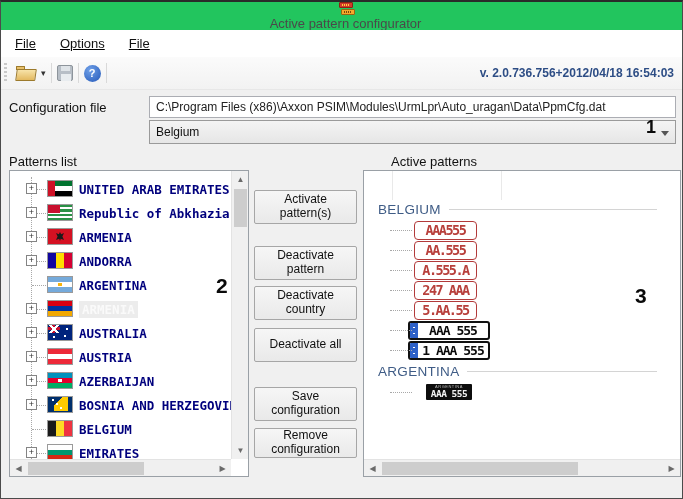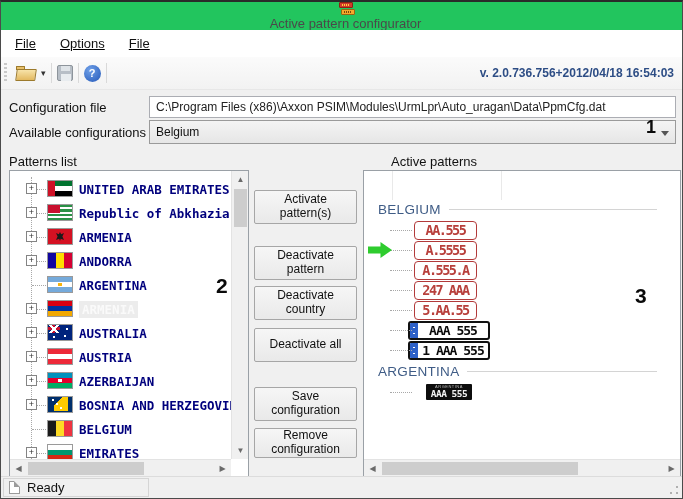--- a/index.html
+++ b/index.html
@@ -143,21 +143,20 @@
     <div class="tb-sep"></div>
     <div class="save-icon"></div>
     <div class="tb-sep"></div>
     <div class="help-icon">?</div>
     <div class="tb-sep"></div>
     <div class="version">v. 2.0.736.756+2012/04/18 16:54:03</div>
   </div>
 
   <div class="cfg-label" style="left:8px; top:98px;">Configuration file</div>
   <div class="cfg-file-box">C:\Program Files (x86)\Axxon PSIM\Modules\UrmLpr\Auto_uragan\Data\PpmCfg.dat</div>
-  <div class="cfg-label" style="left:8px; top:123px;">Available configurations</div>
   <div class="cfg-combo">
     <span>Belgium</span>
     <span class="combo-arrow"></span>
   </div>
 
   <div class="sect-label" style="left:8px; top:152px;">Patterns list</div>
   <div class="sect-label" style="left:390px; top:152px;">Active patterns</div>
 
   <div class="listbox">
     <div class="tree-area" id="tree-area">
@@ -258,26 +257,25 @@
     <div class="col-line" style="left:28px;"></div>
     <div class="col-line" style="left:137px;"></div>
     <div class="groups" id="groups">
         <div class="grp-header">
           <span class="grp-name">BELGIUM</span>
           <span class="grp-rule"></span>
         </div>
         <div class="plates">
           <div class="prow">
             <span class="conn"></span>
+            <span class="plate-red">AAA555</span>
+          </div>
+          <div class="prow">
+            <span class="conn"></span>
             <span class="plate-red">AA.555</span>
-          </div>
-          <div class="prow">
-            <span class="conn"></span>
-            <span class="arrow"></span>
-            <span class="plate-red">A.5555</span>
           </div>
           <div class="prow">
             <span class="conn"></span>
             <span class="plate-red">A.555.A</span>
           </div>
           <div class="prow">
             <span class="conn"></span>
             <span class="plate-red">247 AAA</span>
           </div>
           <div class="prow">
@@ -317,21 +315,14 @@
       <div class="sb-btn" style="left:0;">◀</div>
       <div class="hthumb" style="left:18px; width:196px;"></div>
       <div class="sb-btn" style="right:0;">▶</div>
     </div>
   </div>
 
   <div class="annot" style="left:215px; top:272px;">2</div>
   <div class="annot" style="left:634px; top:282px;">3</div>
   <div class="annot" style="left:645px; top:115px; font-size:18px;">1</div>
 
-  <div class="statusbar">
-    <div class="status-sect">
-      <div class="doc-icon"></div>
-      <div class="status-text">Ready</div>
-    </div>
-    <div class="resize-grip"></div>
-  </div>
 
 </div>
 
 </body></html>

